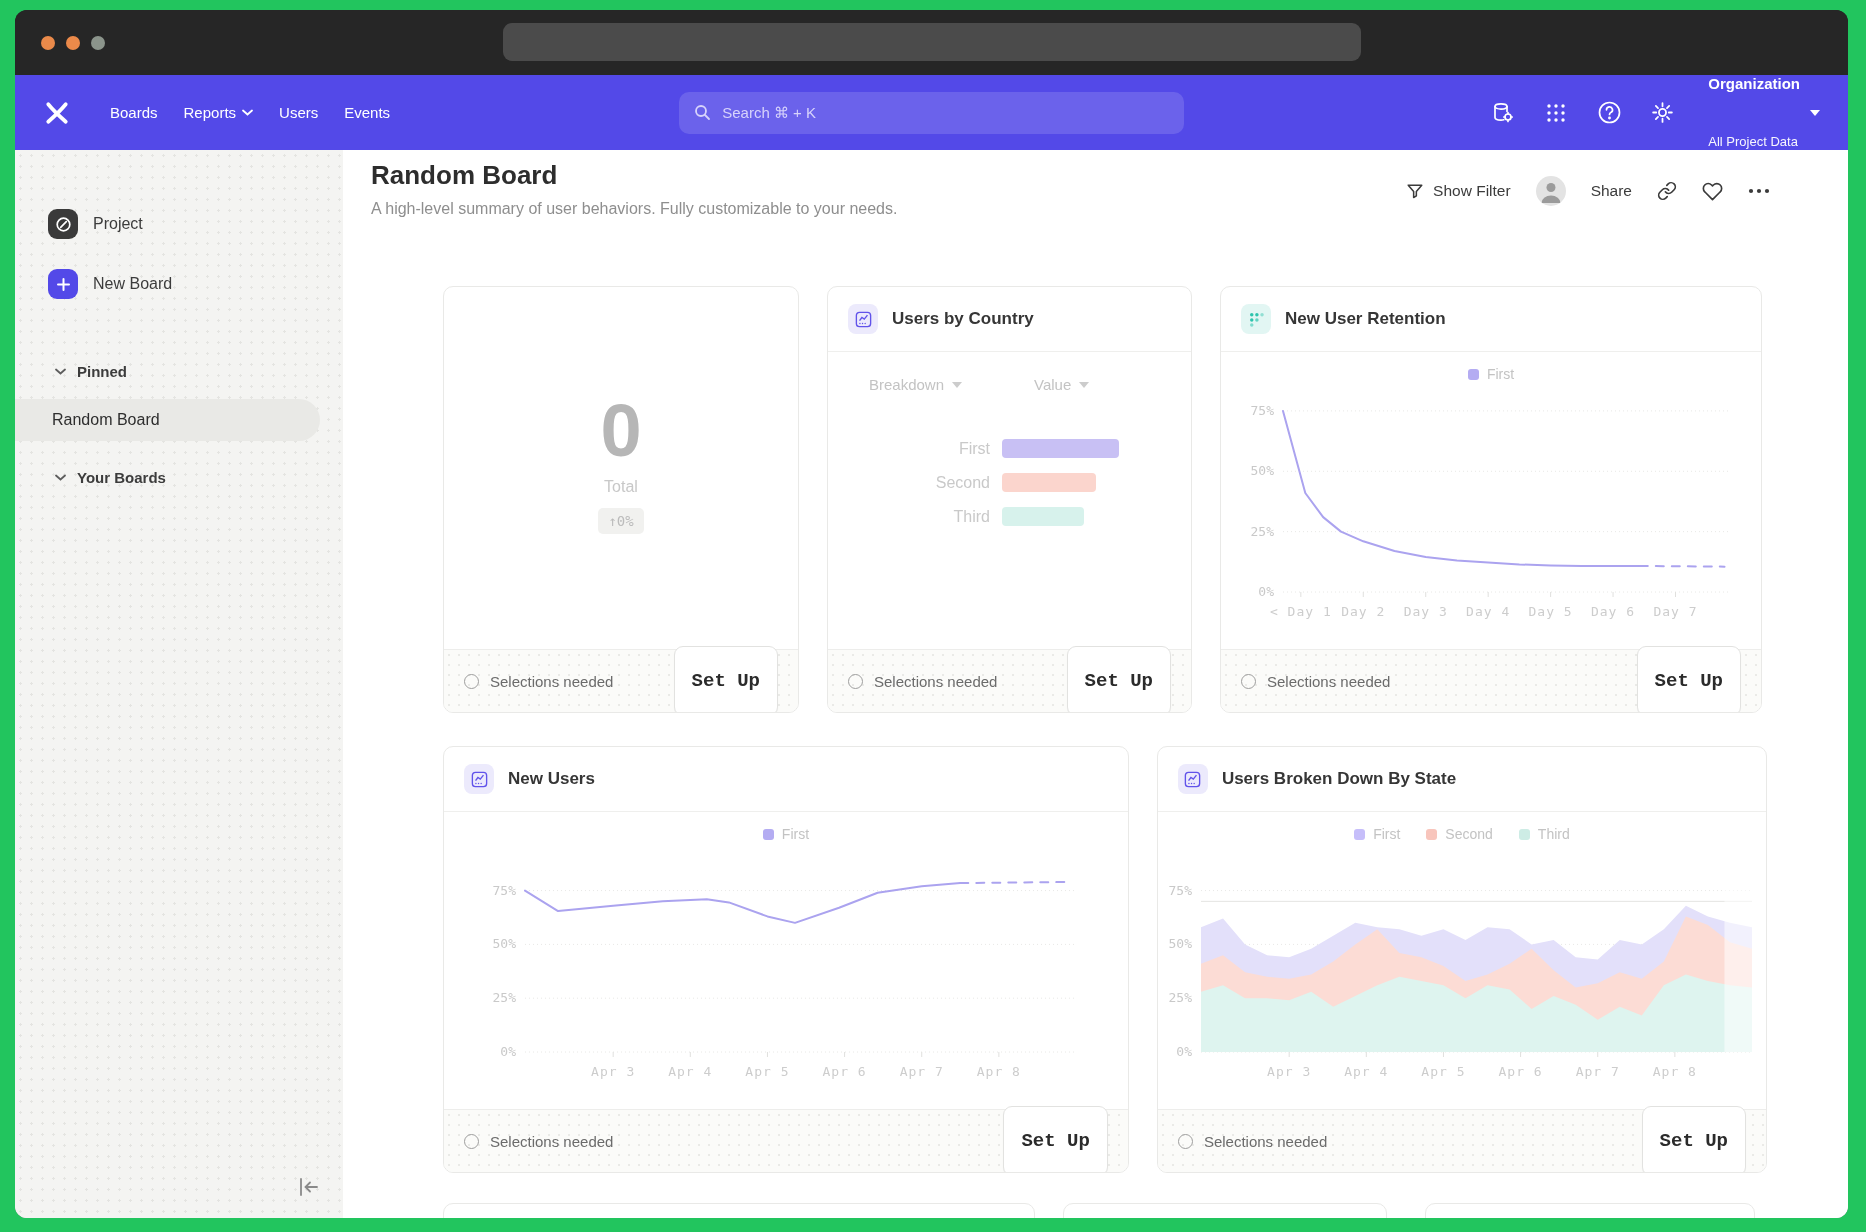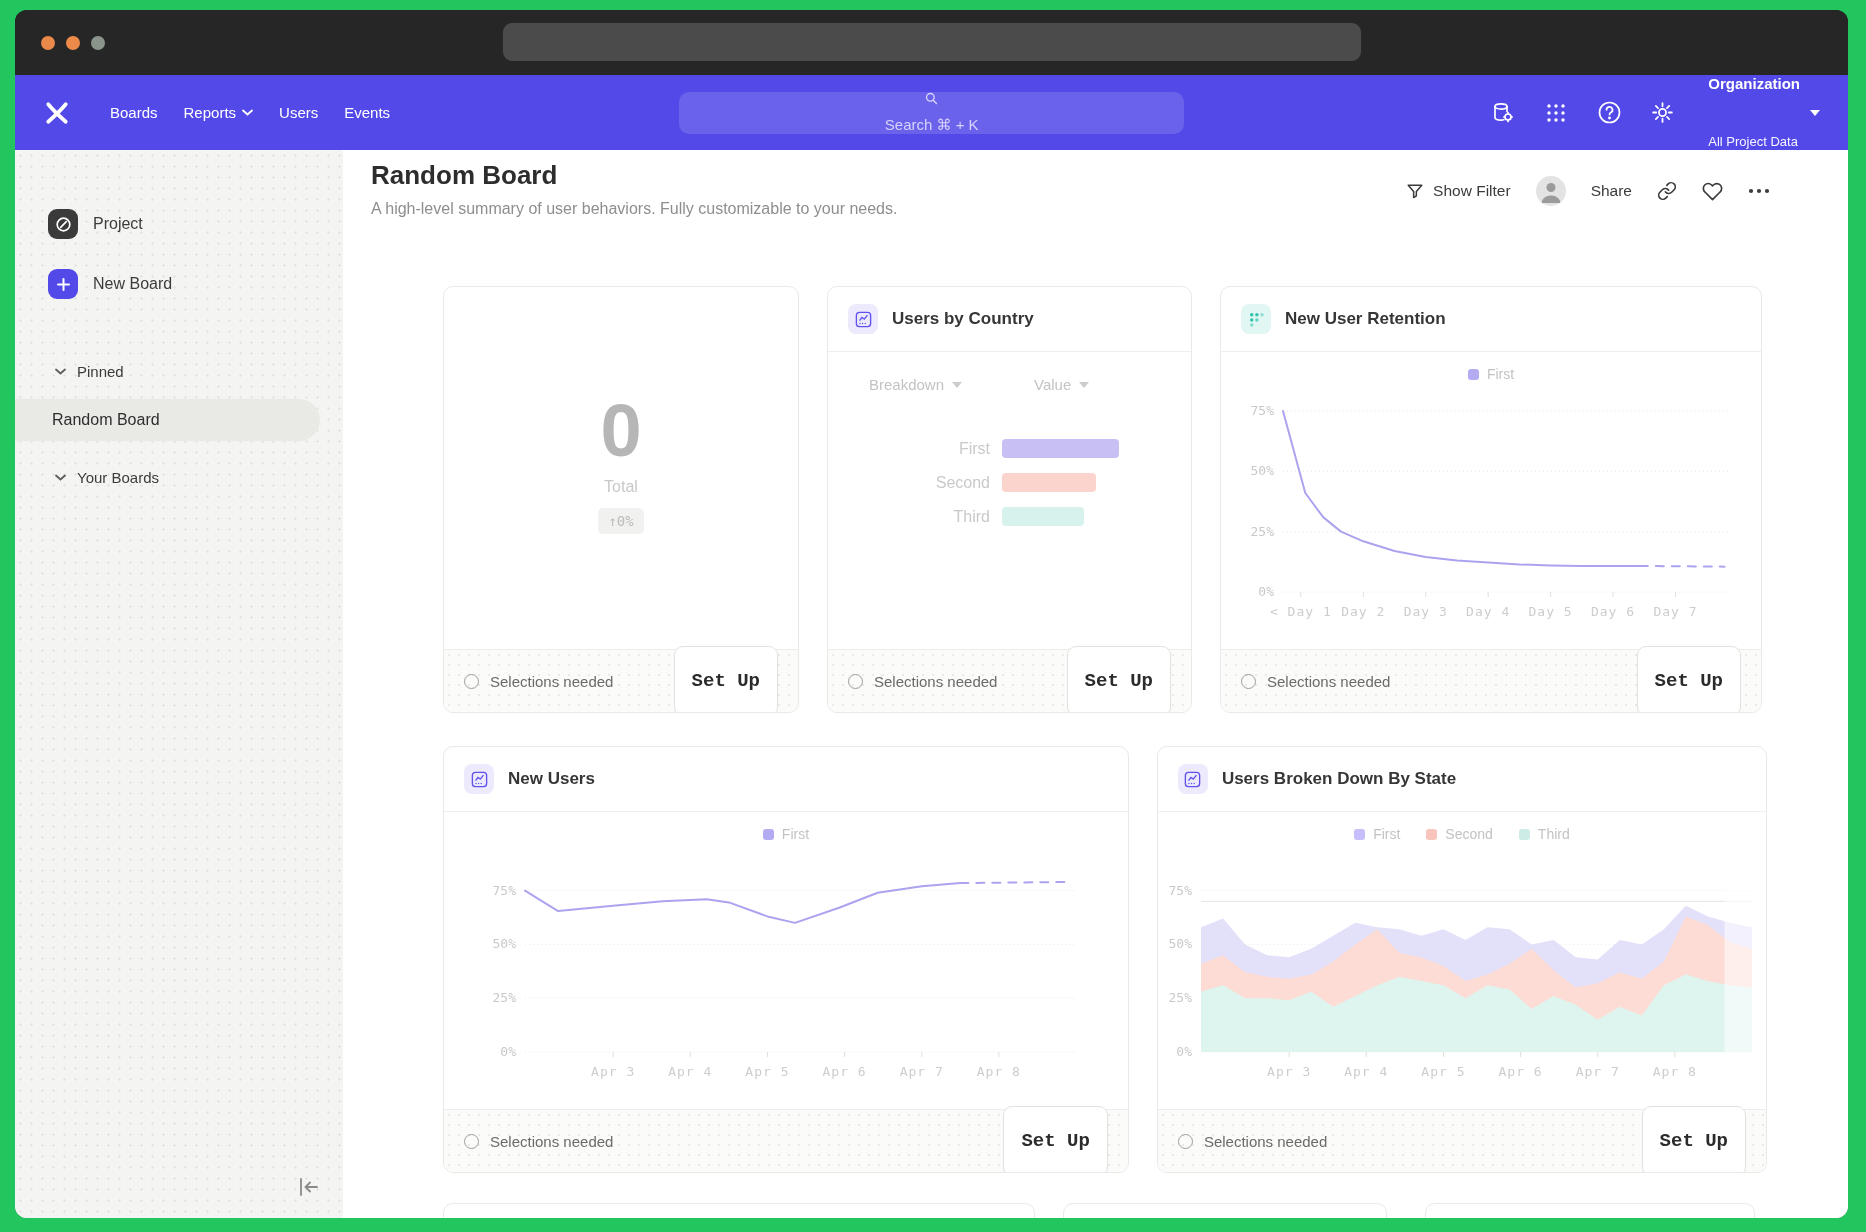--- a/index.html
+++ b/index.html
@@ -11,38 +11,38 @@
   .titlebar{flex:0 0 65px;position:relative;background:#262626;}
   .traffic{position:absolute;left:26px;top:26px;display:flex;gap:11px;}
   .traffic span{width:14px;height:14px;border-radius:50%;display:block;}
   .urlbar{position:absolute;left:50%;transform:translateX(-50%);top:13px;width:858px;height:38px;
           background:#4b4b4b;border-radius:9px;}
   
   .navbar{flex:0 0 66px;background:#5349e8;display:flex;align-items:center;padding:0 28px;color:#fff;}
   .logo{display:flex;align-items:center;margin-right:26px;}
   .nav-item{font-size:15px;padding:9px 13px;border-radius:6px;display:flex;align-items:center;gap:6px;cursor:default;}
   .search{width:505px;height:42px;margin:0 auto;background:rgba(255,255,255,.14);border-radius:10px;
-          display:flex;align-items:center;gap:11px;padding:0 15px;box-sizing:border-box;flex-direction:column;}
+          display:flex;align-items:center;gap:11px;padding:0 15px;box-sizing:border-box;}
   .search-ph{font-size:15px;color:#d7d3fb;}
   .nav-right{display:flex;align-items:center;gap:27px;margin-left:30px;}
   .nav-ico{display:flex;align-items:center;justify-content:center;width:26px;height:26px;}
   .org{display:flex;align-items:center;gap:10px;margin-left:6px;}
   .org-txt{display:flex;flex-direction:column;line-height:1.25;}
   .org-name{font-size:15px;font-weight:bold;}
   .org-sub{font-size:13px;opacity:.95;margin-top:40px;}
   .caret{width:0;height:0;border-left:5px solid transparent;border-right:5px solid transparent;
          border-top:6px solid #fff;}
   
   .app-body{flex:1;display:flex;min-height:0;background:#fff;}
   .sidebar{flex:0 0 328px;background:#f4f4f2;position:relative;padding-top:52px;box-sizing:border-box;
      background-image:radial-gradient(#e4e4e1 1px,transparent 1.3px);background-size:11px 11px;}
   .side-row{display:flex;align-items:center;gap:15px;padding:7px 20px 7px 33px;font-size:16px;color:#3c3c3c;}
   .side-ico{width:30px;height:30px;border-radius:9px;display:flex;align-items:center;justify-content:center;}
   .side-section{display:flex;align-items:center;gap:11px;padding:7px 20px 7px 40px;font-size:15px;
-                font-weight:normal;color:#3c3c3c;}
+                font-weight:bold;color:#3c3c3c;}
   .side-pill{height:42px;display:flex;align-items:center;padding-left:37px;margin-right:23px;
              background:#e9e9e6;border-radius:0 22px 22px 0;font-size:16px;color:#2e2e2e;}
   .collapse-btn{position:absolute;right:24px;bottom:18px;color:#8a8a8a;}
   
   .main{flex:1;position:relative;background:#fff;padding:10px 0 0 28px;box-sizing:border-box;overflow:hidden;}
   .board-title{font-size:26px;font-weight:bold;color:#2d2d2d;margin:0;}
   .board-sub{font-size:16px;color:#8e8e8e;margin:9px 0 0 0;}
   .header-actions{position:absolute;top:26px;right:78px;display:flex;align-items:center;gap:25px;
                   color:#3b3b3b;font-size:15.5px;}
   .h-act{display:flex;align-items:center;gap:9px;cursor:default;}

